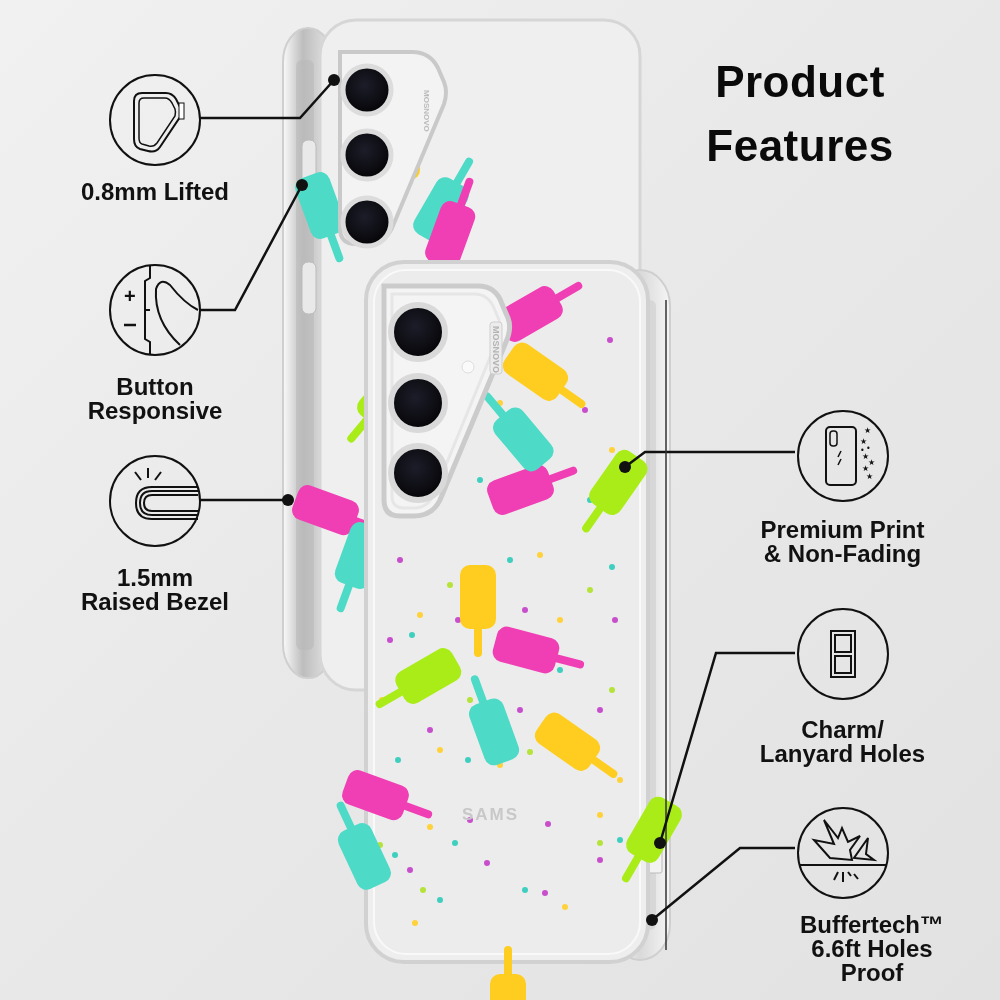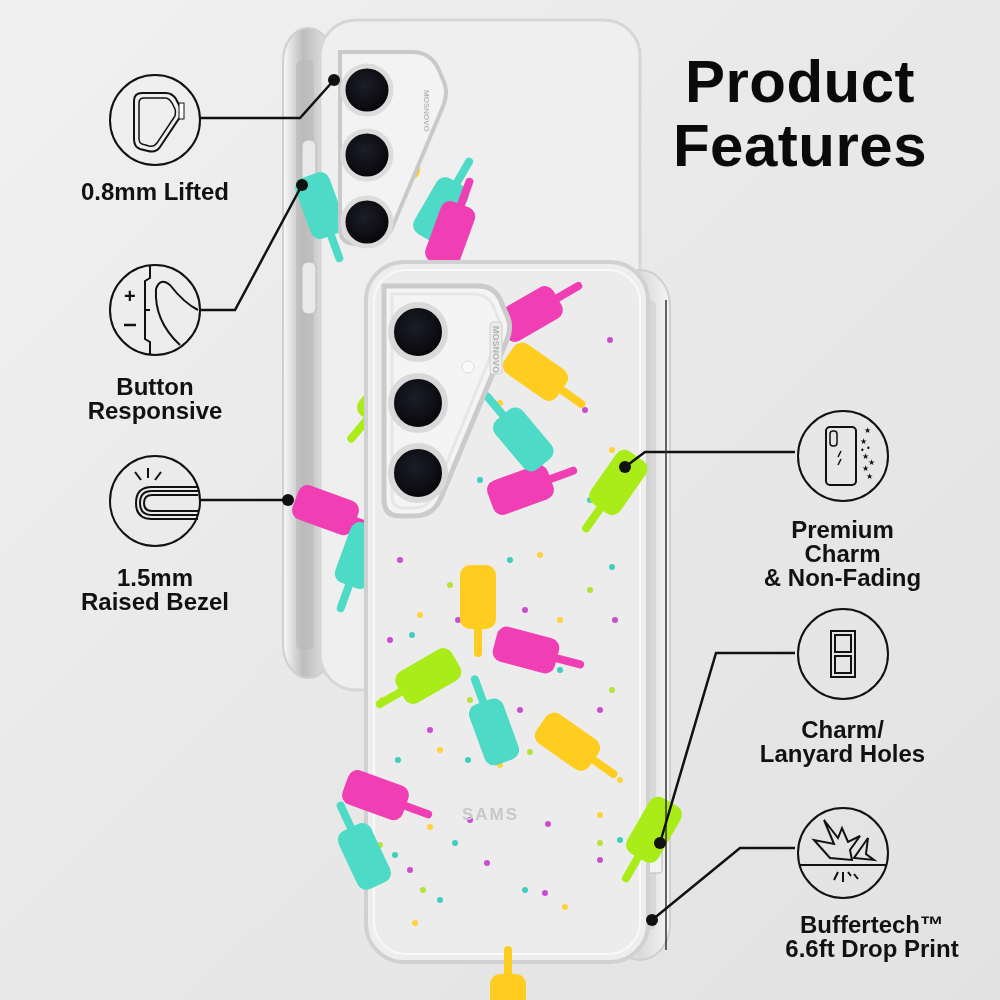--- a/index.html
+++ b/index.html
@@ -4,21 +4,21 @@
 <style>
   html, body { margin: 0; padding: 0; }
   body {
     width: 1000px; height: 1000px; overflow: hidden; position: relative;
     background: linear-gradient(135deg, #f1f1f1 0%, #e9e9e9 45%, #e2e2e2 100%);
     font-family: "Liberation Sans", sans-serif;
   }
   .scene { position: absolute; left: 0; top: 0; width: 1000px; height: 1000px; }
   .title {
     position: absolute; left: 660px; top: 50px; width: 280px;
-    text-align: center; font-weight: bold; font-size: 60px; line-height: 64px;
+    text-align: center; font-weight: bold; font-size: 44px; line-height: 64px;
     color: #0a0a0a; letter-spacing: 0.5px;
   }
   .feature-label {
     position: absolute; text-align: center; font-weight: bold;
     font-size: 24px; line-height: 24px; color: #111;
   }
   .feature-icon { position: absolute; }
 </style>
 </head>
 <body>
@@ -307,21 +307,21 @@
       <text x="64" y="35">★</text>
       <text x="70" y="42">•</text>
     <text x="66" y="50">★</text>
       <text x="72" y="56">★</text>
       <text x="66" y="62">★</text>
     <text x="70" y="70">★</text>
       <text x="64" y="44">•</text>
   </g>
 </svg>
 <div class="feature-label" style="left:755px;top:518px;width:175px">
-  <div>Premium Charm</div>
+  <div>Premium Print</div>
   <div>&amp; Non-Fading</div>
 </div>
 
 <svg class="feature-icon" style="left:796px;top:607px" width="94" height="94" viewBox="0 0 94 94">
   <circle cx="47" cy="47" r="45" fill="none" stroke="#111" stroke-width="2"></circle>
   <rect x="35" y="24" width="24" height="46" fill="none" stroke="#111" stroke-width="2"></rect>
   <rect x="39" y="28" width="16" height="17" fill="none" stroke="#111" stroke-width="2"></rect>
   <rect x="39" y="49" width="16" height="17" fill="none" stroke="#111" stroke-width="2"></rect>
 </svg>
 <div class="feature-label" style="left:755px;top:718px;width:175px">
@@ -334,14 +334,14 @@
   <path d="M 28 14 L 38 38 L 18 34 L 34 52 L 56 54 L 54 44 L 64 30 L 52 36 L 46 22 L 42 32 Z" fill="none" stroke="#111" stroke-width="2" stroke-linejoin="miter"></path>
   <path d="M 72 32 L 58 52 L 78 54 L 70 48 Z" fill="none" stroke="#111" stroke-width="2"></path>
   <line x1="3" y1="59" x2="91" y2="59" stroke="#111" stroke-width="2"></line>
   <line x1="38" y1="74" x2="42" y2="66" stroke="#111" stroke-width="2"></line>
   <line x1="47" y1="76" x2="47" y2="66" stroke="#111" stroke-width="2"></line>
   <line x1="52" y1="66" x2="55" y2="70" stroke="#111" stroke-width="2"></line>
   <line x1="58" y1="68" x2="62" y2="73" stroke="#111" stroke-width="2"></line>
 </svg>
 <div class="feature-label" style="left:777px;top:913px;width:190px">
   <div>Buffertech™</div>
-  <div>6.6ft Drop Print</div>
+  <div>6.6ft Holes Proof</div>
 </div>
 
 </body></html>

